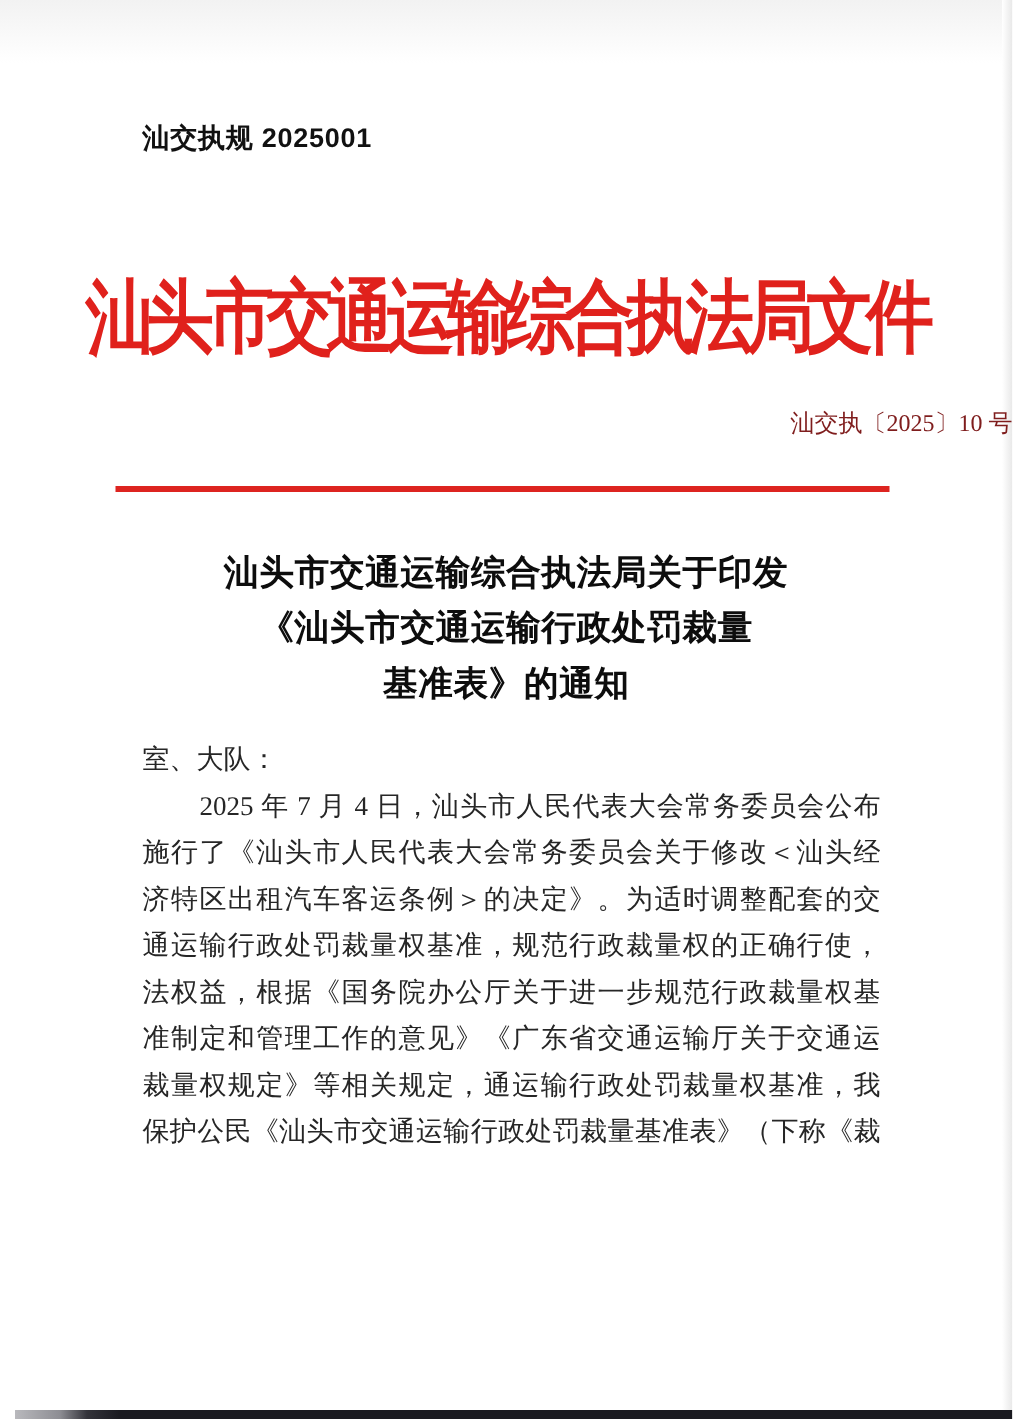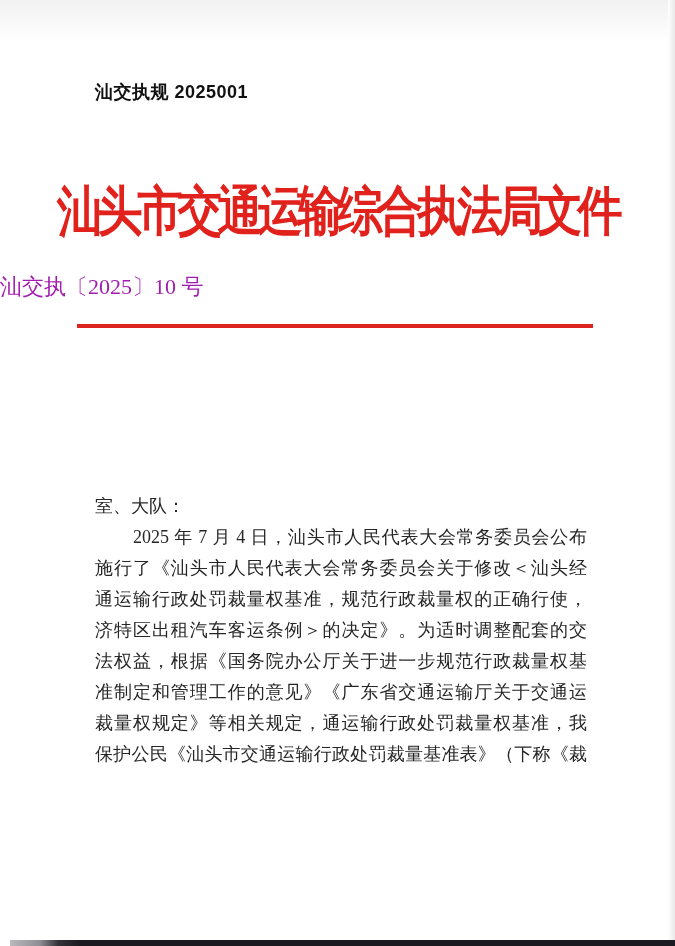--- a/index.html
+++ b/index.html
@@ -34,21 +34,21 @@
   }
   .masthead {
     position: absolute; top: 176px; left: 0; width: 100%;
     text-align: center; white-space: nowrap;
     color: #e0211c; font-weight: 700; font-size: 45px;
     letter-spacing: -5px;
     transform: scaleY(1.18); transform-origin: top center;
   }
   .issue-no {
     position: absolute; top: 272px; left: 0; width: 100%;
-    text-align: left; font-size: 22px; color: #a21caf;
+    text-align: right; font-size: 16px; color: #7f1d1d;
   }
   .red-line {
     position: absolute; top: 324px; left: 77px;
     width: 516px; height: 4px; background: #dd2420;
   }
   .title-block {
     position: absolute; top: 363px; left: 0; width: 100%;
     text-align: center; font-weight: 700; font-size: 23px;
     color: #0d0d0d; line-height: 37px; letter-spacing: 0.5px;
   }
@@ -69,27 +69,32 @@
   <div class="right-shade"></div>
 
   <div class="reg-no">汕交执规 2025001</div>
 
   <div class="masthead">汕头市交通运输综合执法局文件</div>
 
   <div class="issue-no">汕交执〔2025〕10 号</div>
 
   <div class="red-line"></div>
 
+  <div class="title-block">
+    <div>汕头市交通运输综合执法局关于印发</div>
+    <div>《汕头市交通运输行政处罚裁量</div>
+    <div>基准表》的通知</div>
+  </div>
 
   <div class="body-text">
     <div class="body-line short">室、大队：</div>
     <div class="body-line indent">2025 年 7 月 4 日，汕头市人民代表大会常务委员会公布</div>
     <div class="body-line">施行了《汕头市人民代表大会常务委员会关于修改＜汕头经</div>
+    <div class="body-line">济特区出租汽车客运条例＞的决定》。为适时调整配套的交</div>
     <div class="body-line">通运输行政处罚裁量权基准，规范行政裁量权的正确行使，</div>
-    <div class="body-line">济特区出租汽车客运条例＞的决定》。为适时调整配套的交</div>
     <div class="body-line">法权益，根据《国务院办公厅关于进一步规范行政裁量权基</div>
     <div class="body-line">准制定和管理工作的意见》《广东省交通运输厅关于交通运</div>
     <div class="body-line">裁量权规定》等相关规定，通运输行政处罚裁量权基准，我</div>
     <div class="body-line">保护公民《汕头市交通运输行政处罚裁量基准表》（下称《裁</div>
   </div>
 
   <div class="bottom-bar"></div>
 
 </div>
 

